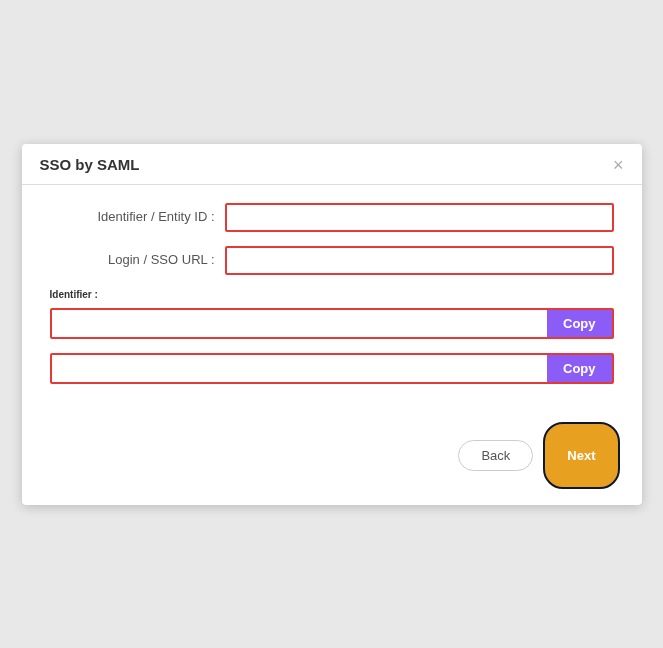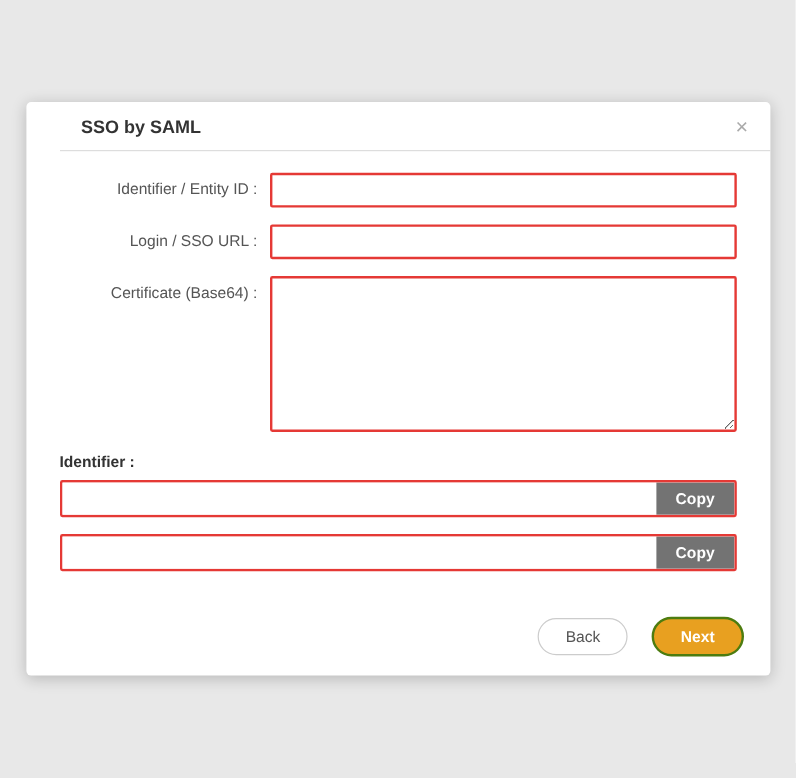--- a/index.html
+++ b/index.html
@@ -20,21 +20,20 @@
       padding: 0;
       box-shadow: 0 2px 12px rgba(0,0,0,0.2);
       position: relative;
     }
     .dialog-header {
       display: flex;
       align-items: center;
       justify-content: space-between;
       padding: 12px 18px 10px 18px;
       border-bottom: 1px solid #ddd;
-      margin-left: 28px;
     }
     .dialog-title {
       font-size: 15px;
       font-weight: bold;
       color: #333;
     }
     .dialog-close {
       color: #aaa;
       font-size: 18px;
       cursor: pointer;
@@ -72,21 +71,21 @@
       color: #333;
       outline: none;
       background: #fff;
     }
     .form-input textarea {
       height: 130px;
       resize: vertical;
     }
     .section-label {
       font-weight: bold;
-      font-size: 13px;
+      font-size: 10px;
       color: #333;
       margin-bottom: 8px;
       margin-top: 8px;
     }
     .copy-field {
       display: flex;
       align-items: stretch;
       border: 2px solid #e53935;
       border-radius: 2px;
       overflow: hidden;
@@ -95,53 +94,53 @@
     .copy-field input[type="text"] {
       flex: 1;
       border: none;
       padding: 6px 8px;
       font-size: 13px;
       color: #333;
       outline: none;
       background: #fff;
     }
     .copy-btn {
-      background: #737373;
+      background: #8b5cf6;
       color: #fff;
       border: none;
       padding: 0 16px;
       font-size: 13px;
       cursor: pointer;
       font-weight: bold;
     }
     .section-block {
       margin-bottom: 14px;
     }
     .dialog-footer {
       display: flex;
       justify-content: flex-end;
       align-items: center;
       padding: 12px 22px 16px 22px;
-      gap: 20px;
+      gap: 10px;
       border-top: none;
     }
     .btn-back, .btn-cancel {
       background: #fff;
       border: 1px solid #ccc;
       border-radius: 20px;
       padding: 7px 22px;
       font-size: 13px;
       color: #555;
       cursor: pointer;
     }
     .btn-next {
       background: #e8a020;
-      border: 2px solid #4d7c0f;
+      border: 2px solid #0f172a;
       border-radius: 20px;
-      padding: 7px 22px;
+      padding: 24px 22px;
       font-size: 13px;
       color: #fff;
       font-weight: bold;
       cursor: pointer;
     }
   </style>
 </head>
 <body>
 
 <div class="dialog">
@@ -158,26 +157,20 @@
       </div>
     </div>
 
     <div class="form-row">
       <div class="form-label">Login / SSO URL :</div>
       <div class="form-input">
         <input type="text" value="" style="">
       </div>
     </div>
 
-    <div class="form-row">
-      <div class="form-label">Certificate (Base64) :</div>
-      <div class="form-input">
-        <textarea style=""></textarea>
-      </div>
-    </div>
 
     <div class="section-block">
       <div class="section-label">Identifier :</div>
       <div class="copy-field">
         <input type="text" value="" style="">
         <button class="copy-btn">Copy</button>
       </div>
     </div>
 
     <div class="section-block">

